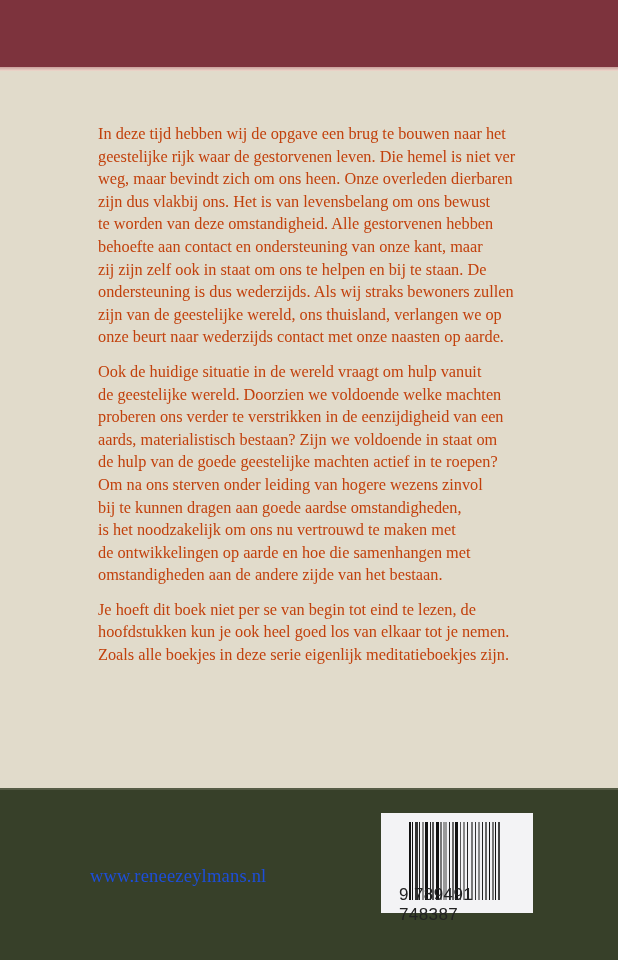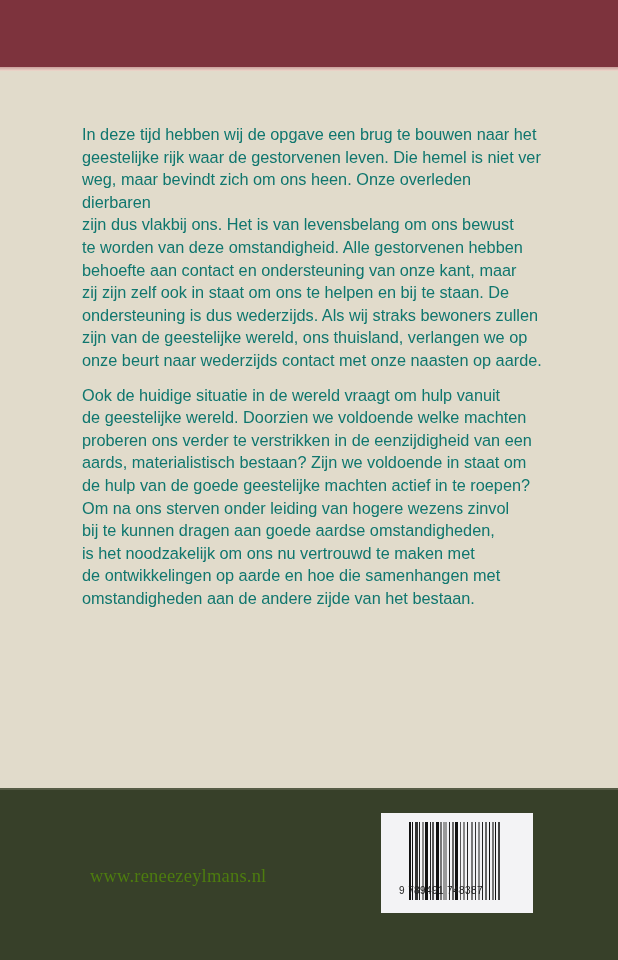--- a/index.html
+++ b/index.html
@@ -1,27 +1,27 @@
 <!DOCTYPE html>
 <html><head>
 <meta charset="utf-8">
 <style>
   html,body{margin:0;padding:0;}
   body{width:618px;height:960px;position:relative;overflow:hidden;background:#e1dbcb;font-family:"DejaVu Serif",serif;}
   .top-band{position:absolute;left:0;top:0;width:618px;height:67px;background:#7d333d;}
   .top-line{position:absolute;left:0;top:67px;width:618px;height:4px;background:linear-gradient(#c9a09c,#eed8cc);}
   .body-area{position:absolute;left:0;top:71px;width:618px;height:717px;background:#e1dbcb;}
-  .text{position:absolute;left:82px;top:123px;width:460px;color:#0f766e;font-family:Liberation Sans, sans-serif;font-size:16.3px;line-height:22.6px;}
+  .text{position:absolute;left:98px;top:123px;width:460px;color:#c2410c;font-family:Liberation Serif, serif;font-size:16.3px;line-height:22.6px;}
   .text p{margin:0 0 12px 0;white-space:pre-line;}
   .bottom-band{position:absolute;left:0;top:788px;width:618px;height:172px;background:#374029;border-top:2px solid #555b45;}
-  .url{position:absolute;left:90px;top:866px;color:#4d7c0f;font-family:"Liberation Serif",serif;font-size:18.5px;letter-spacing:0.2px;}
+  .url{position:absolute;left:90px;top:866px;color:#1d4ed8;font-family:"Liberation Serif",serif;font-size:18.5px;letter-spacing:0.2px;}
   .barcode{position:absolute;left:381px;top:813px;width:152px;height:100px;background:#f3f3f5;}
   .bars{position:absolute;left:28px;top:9px;width:116px;height:78px;display:flex;align-items:stretch;}
   .bars span{display:block;height:100%;}
-  .isbn{position:absolute;left:18px;top:72px;width:128px;font-family:"Liberation Sans",sans-serif;font-size:10px;color:#222;background:transparent;letter-spacing:0.4px;}
+  .isbn{position:absolute;left:18px;top:72px;width:128px;font-family:"Liberation Sans",sans-serif;font-size:17px;color:#222;background:transparent;letter-spacing:0.4px;}
 </style>
 </head>
 <body>
 
 <div class="top-band"></div>
 <div class="top-line"></div>
 <div class="body-area"></div>
 
 <div class="text">
   <p>In deze tijd hebben wij de opgave een brug te bouwen naar het
@@ -37,20 +37,23 @@
   <p>Ook de huidige situatie in de wereld vraagt om hulp vanuit
 de geestelijke wereld. Doorzien we voldoende welke machten
 proberen ons verder te verstrikken in de eenzijdigheid van een
 aards, materialistisch bestaan? Zijn we voldoende in staat om
 de hulp van de goede geestelijke machten actief in te roepen?
 Om na ons sterven onder leiding van hogere wezens zinvol
 bij te kunnen dragen aan goede aardse omstandigheden,
 is het noodzakelijk om ons nu vertrouwd te maken met
 de ontwikkelingen op aarde en hoe die samenhangen met
 omstandigheden aan de andere zijde van het bestaan.</p>
+  <p>Je hoeft dit boek niet per se van begin tot eind te lezen, de
+hoofdstukken kun je ook heel goed los van elkaar tot je nemen.
+Zoals alle boekjes in deze serie eigenlijk meditatieboekjes zijn.</p>
 </div>
 
 <div class="bottom-band"></div>
 <div class="url">www.reneezeylmans.nl</div>
 
 <div class="barcode">
   <div class="bars">
     <span style="width:2px;background:#111"></span>
       <span style="width:1px"></span>
     <span style="width:1px;background:#111"></span>

